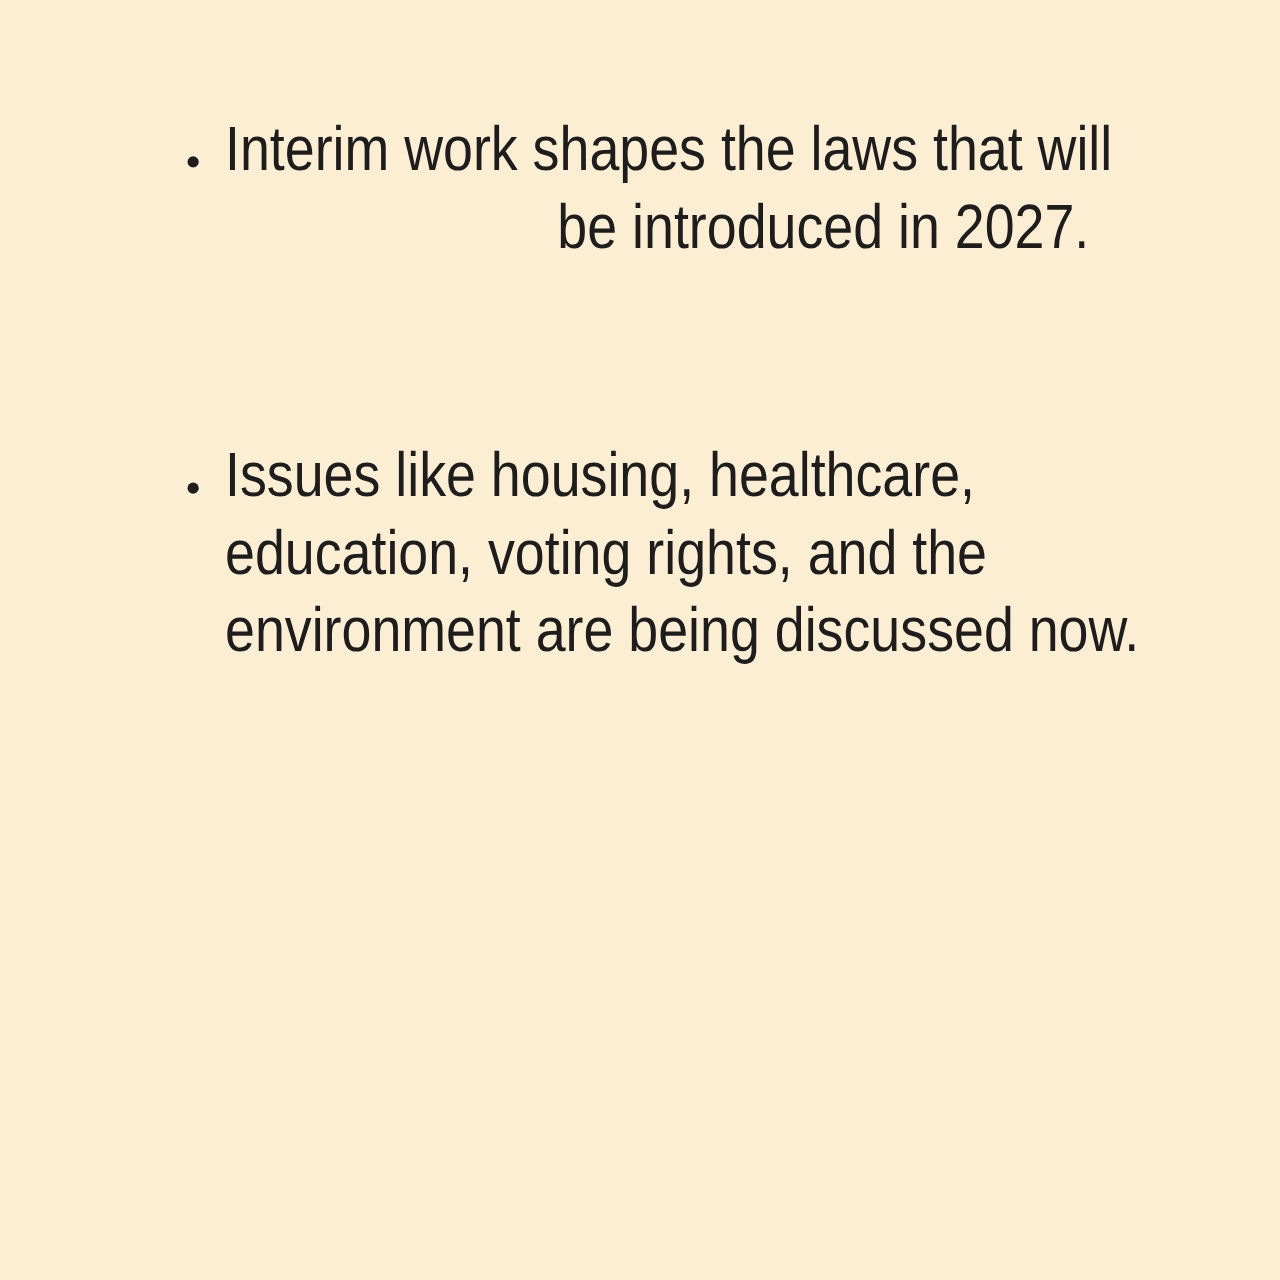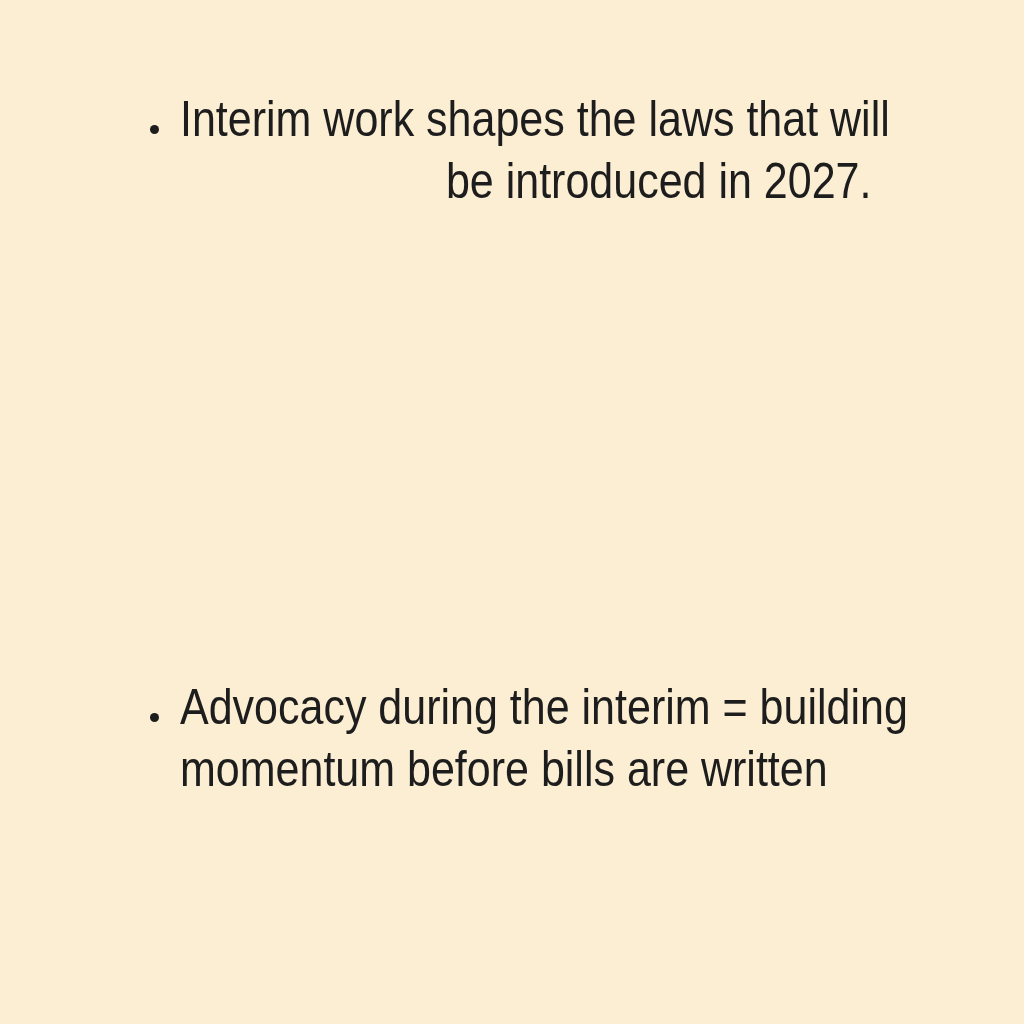--- a/index.html
+++ b/index.html
@@ -56,22 +56,23 @@
 <div class="slide">
 
   <div class="bullet-item item-1">
     <span class="dot"></span>
     <div class="lines">
       <span class="line">Interim work shapes the laws that will</span>
       <span class="line">be introduced in 2027.</span>
     </div>
   </div>
 
-
-  <div class="bullet-item item-3">
+  <div class="bullet-item item-2">
     <span class="dot"></span>
     <div class="lines">
-      <span class="line">Advocacy during the interim = building</span>
-      <span class="line">momentum before bills are written</span>
+      <span class="line">Issues like housing, healthcare,</span>
+      <span class="line">education, voting rights, and the</span>
+      <span class="line">environment are being discussed now.</span>
     </div>
   </div>
+
 
 </div>
 
 </body></html>

